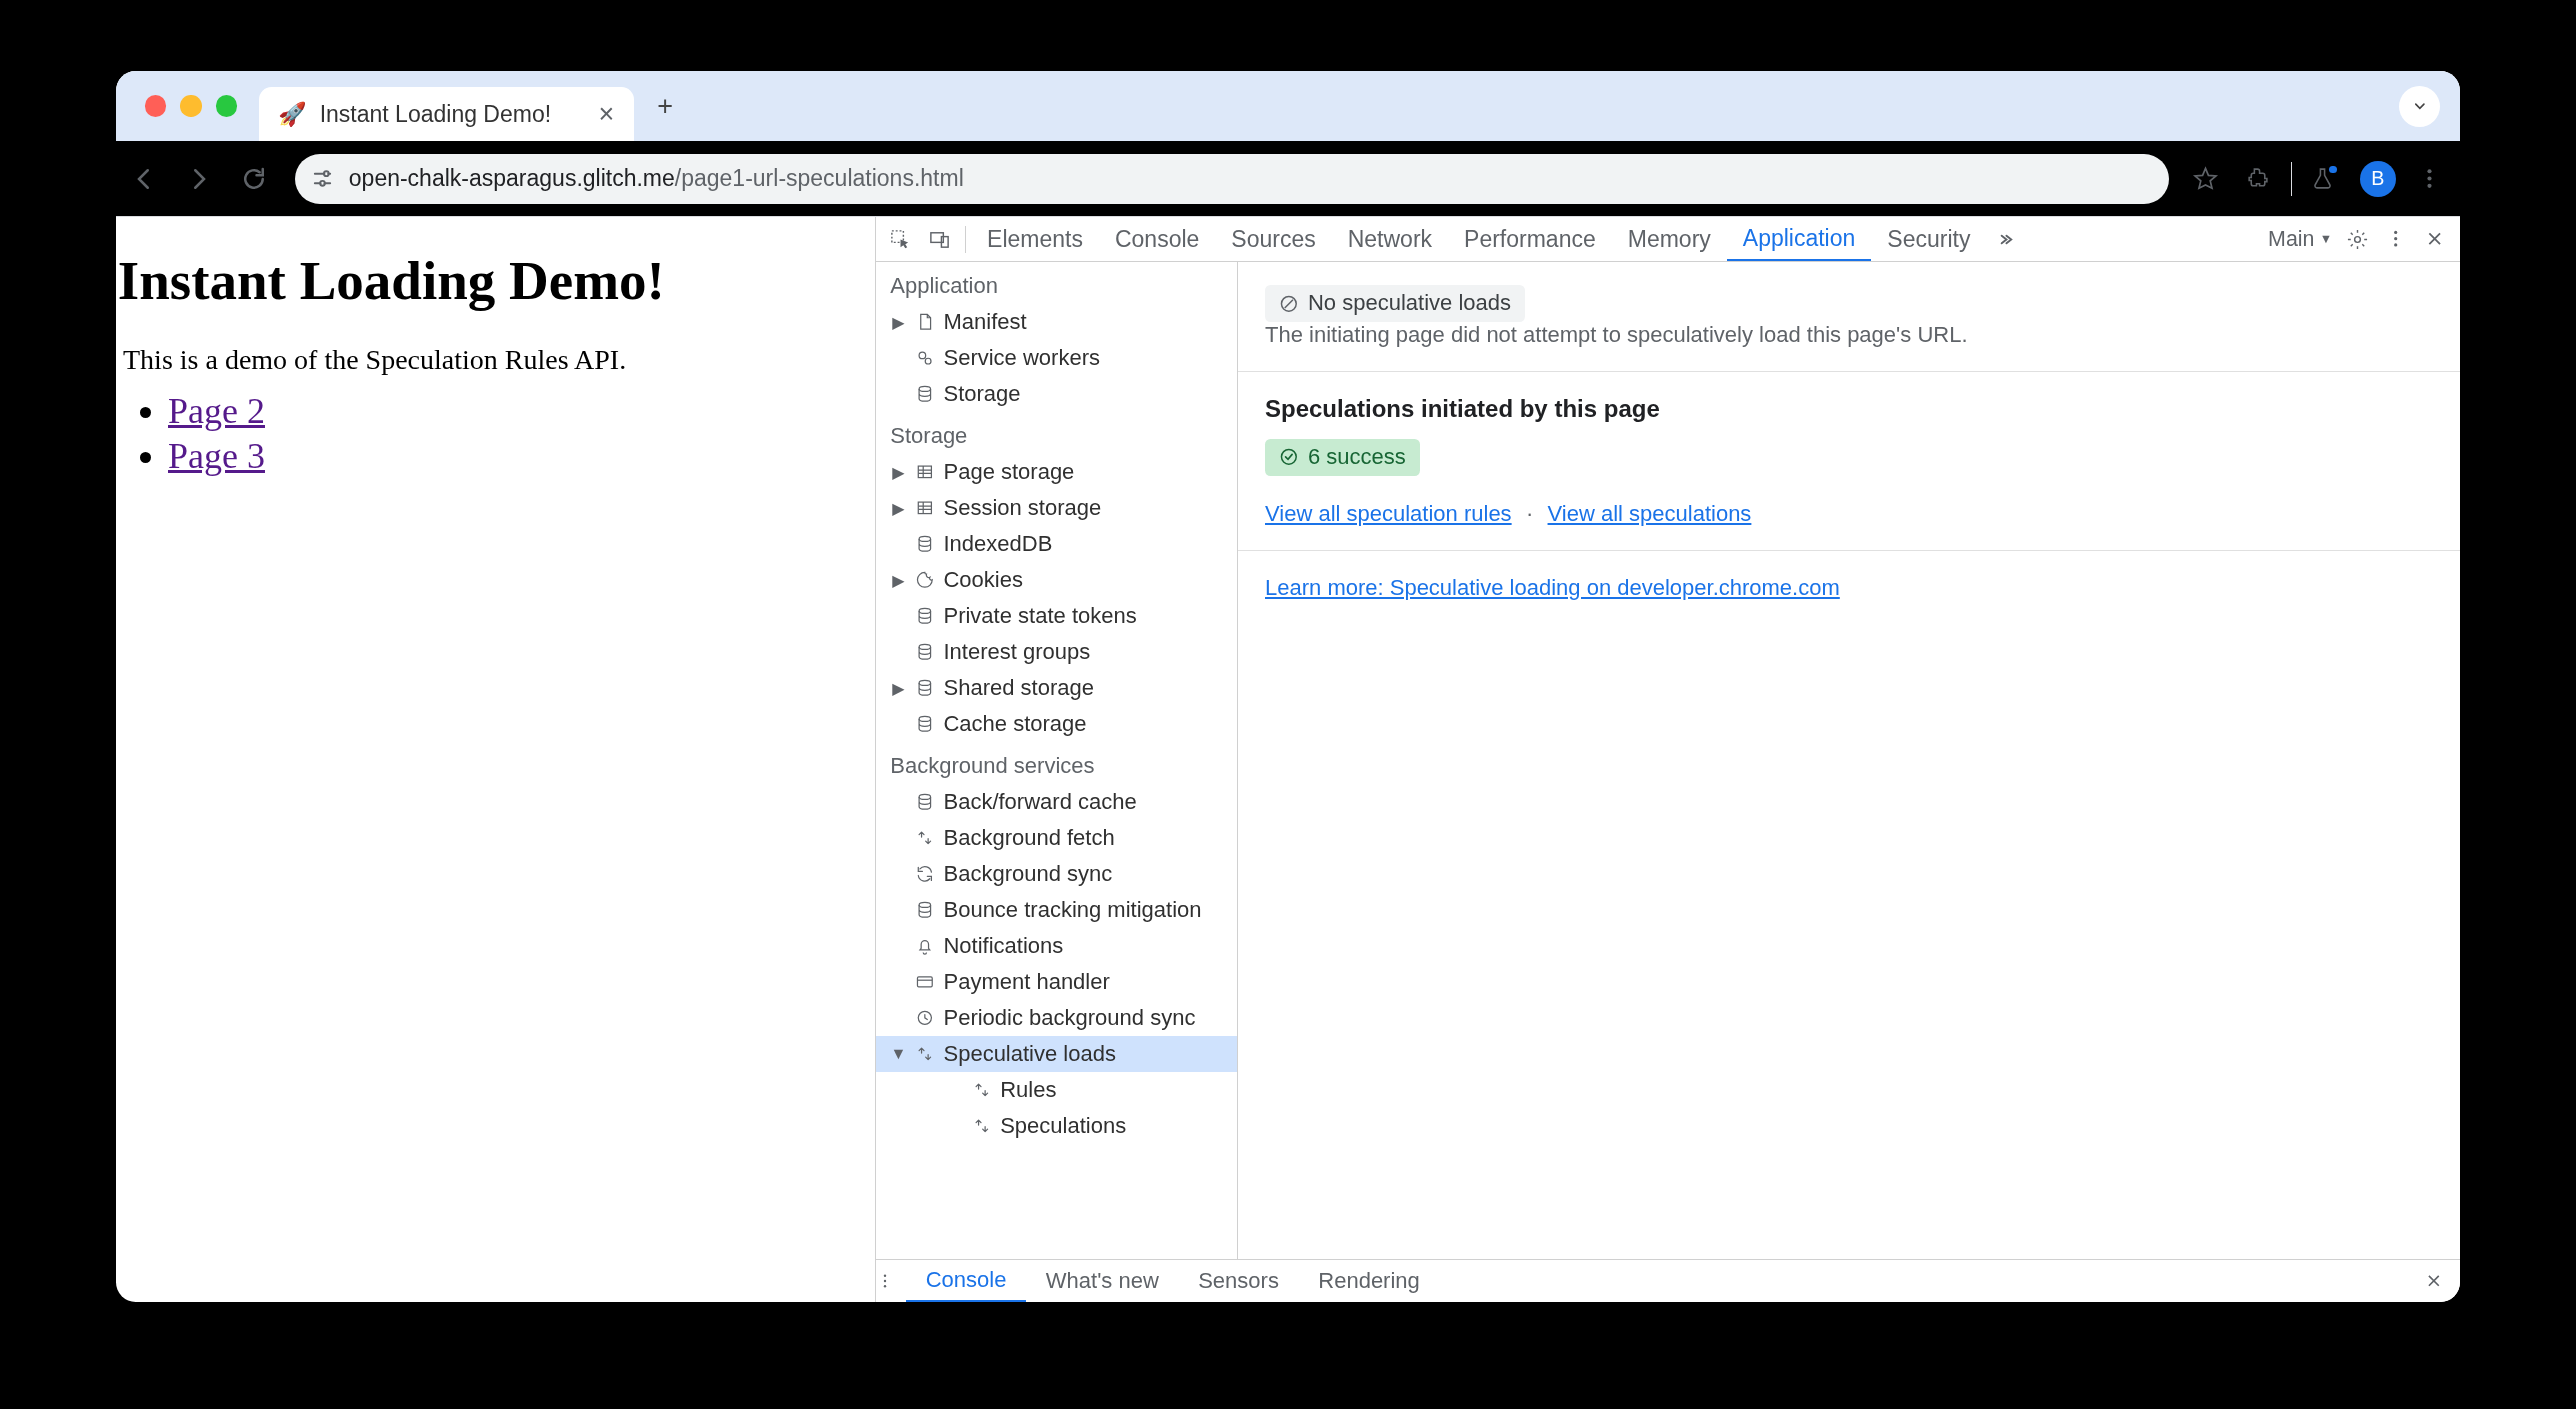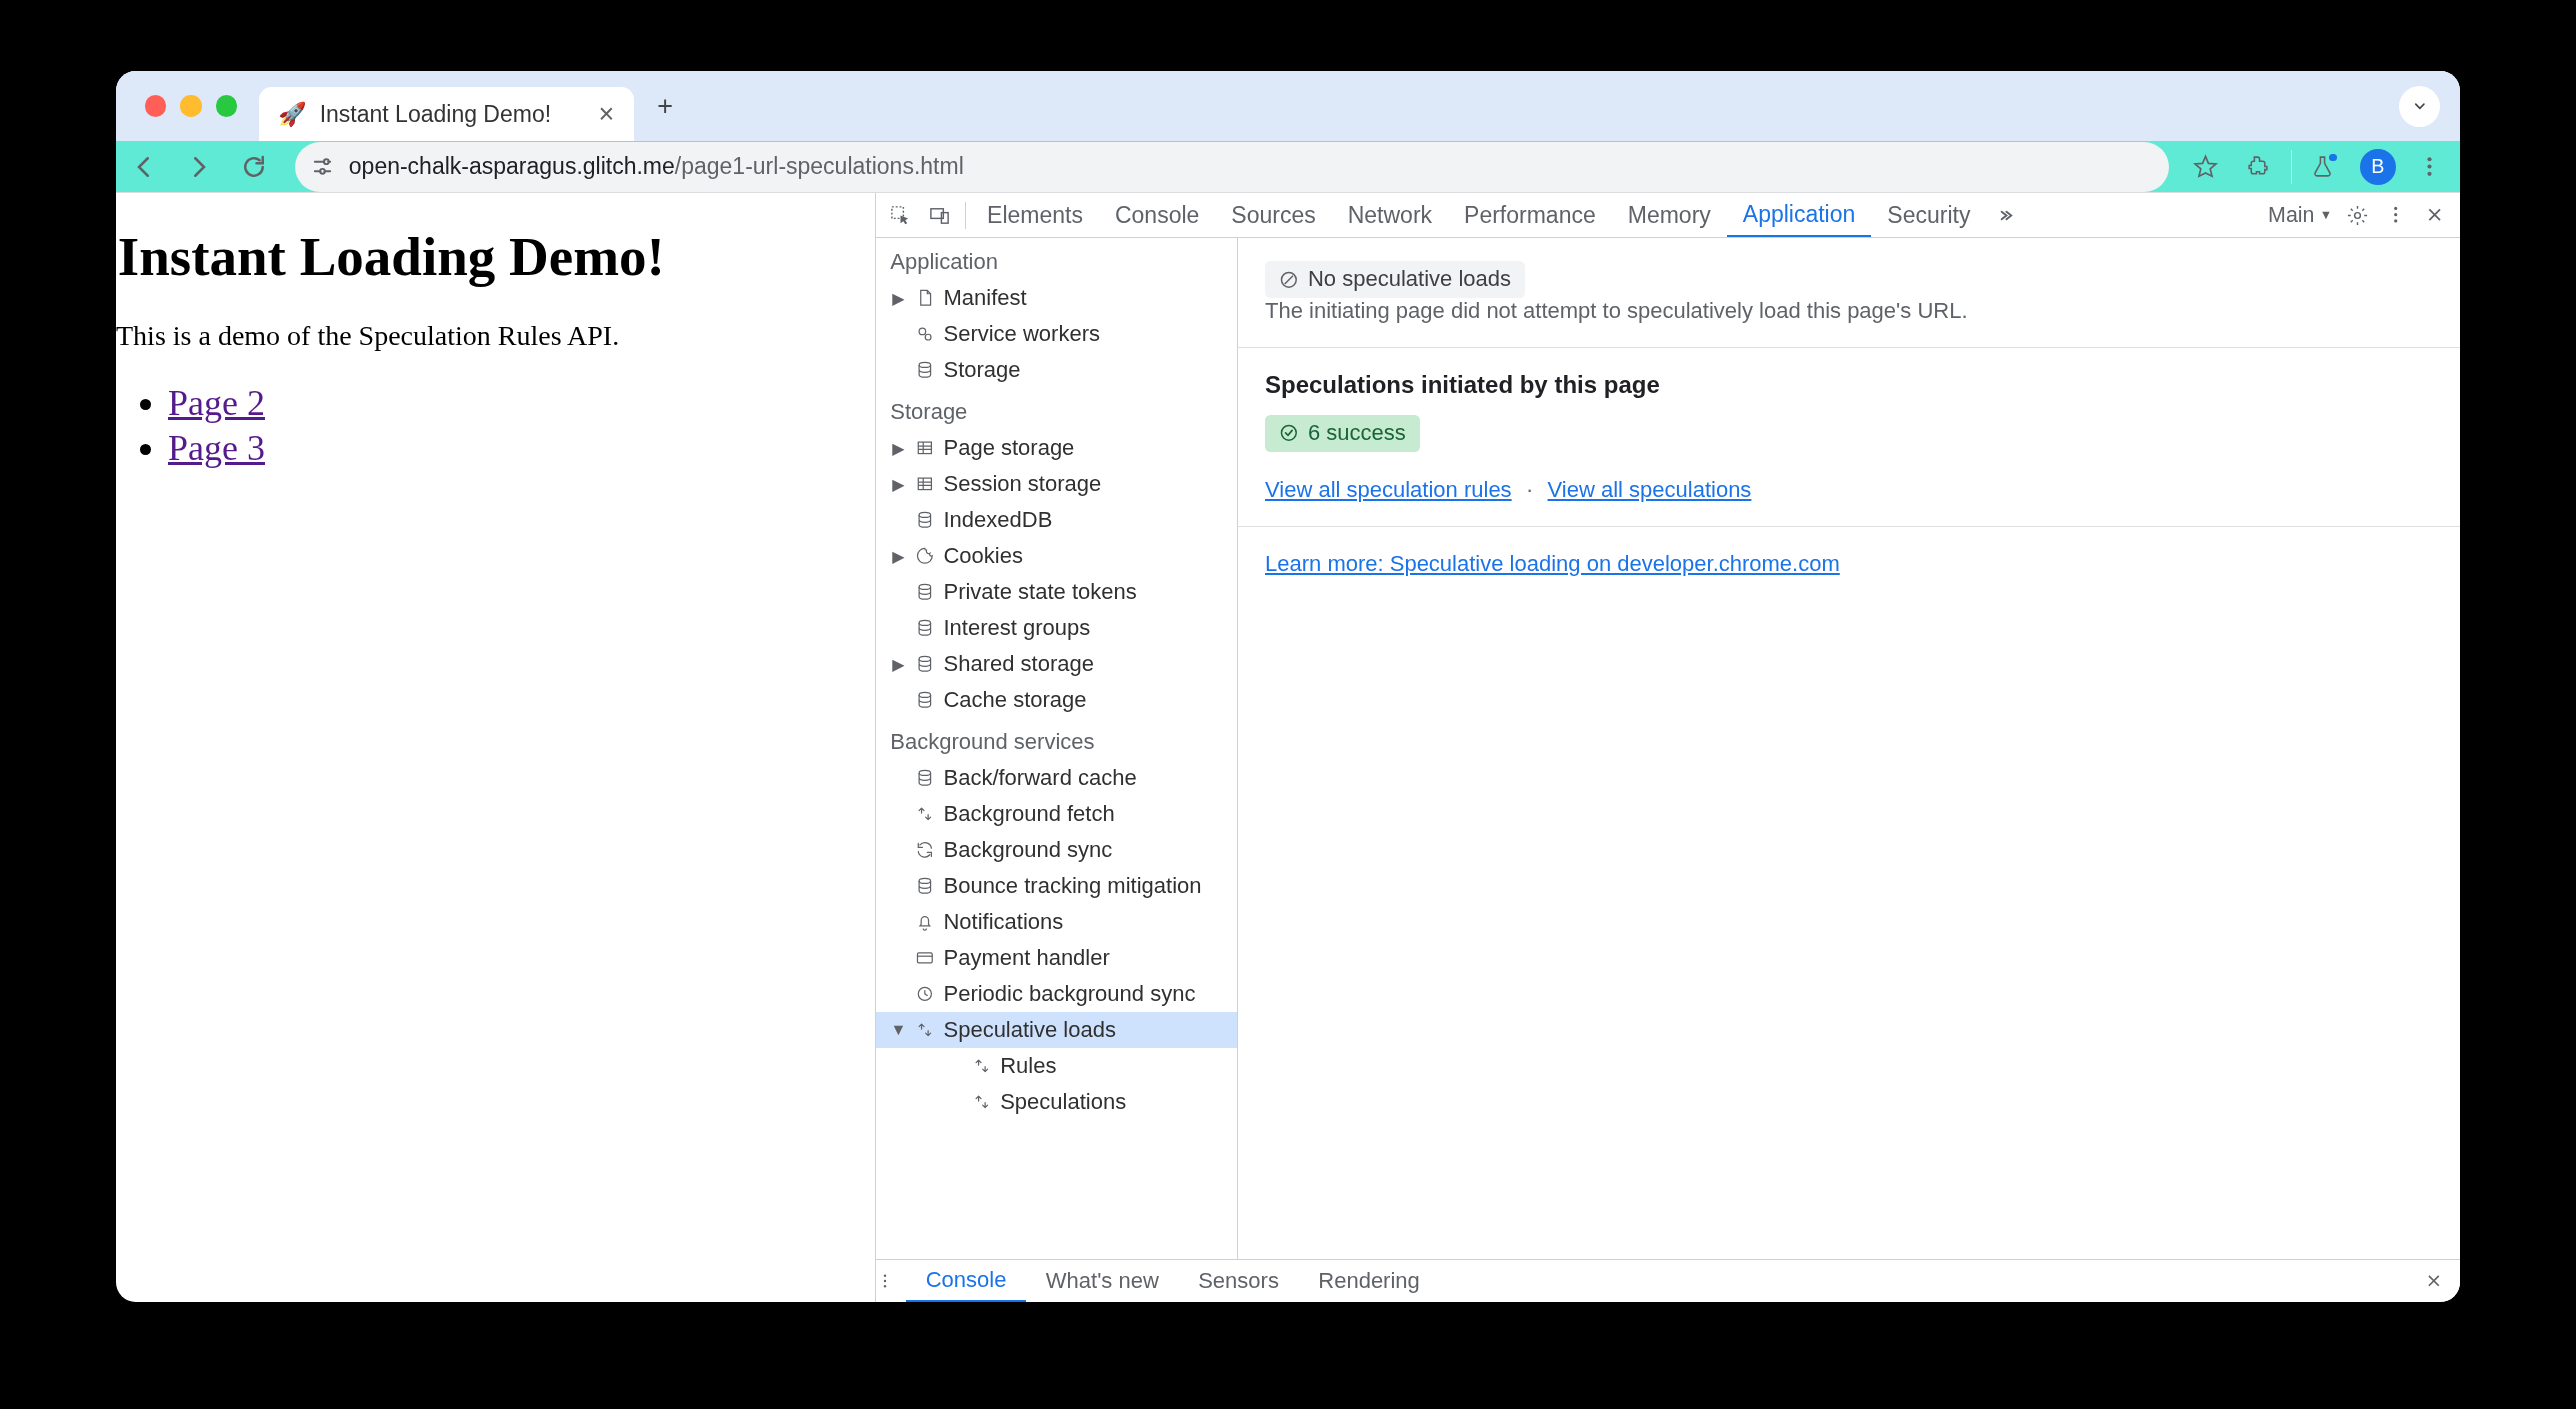--- a/index.html
+++ b/index.html
@@ -62,22 +62,22 @@
   gap: 12.5px;
   font-size: 23px;
   color: #333;
 }
 .tab .favicon { font-size: 23px; }
 .tab .close { margin-left: auto; cursor: pointer; font-size: 27px; color: #5f6368; }
 .newtab { width: 34px; height: 34px; display:flex; align-items:center; justify-content:center; margin-left: 14.3px; font-size: 27px; color: #444; cursor:pointer;}
 .chev-btn { position:absolute; right: 19.7px; background:#fff; width: 41px; height:41px; border-radius:50%; display:flex; align-items:center; justify-content:center; font-size:21.4px; color:#444; cursor:pointer;}
 
 .toolbar {
-  height: 52px;
-  background: #5eead4;
+  height: 76px;
+  background: #000000;
   display: flex;
   align-items: center;
   padding: 0 5px;
   gap: 9px;
   border-bottom: 0.9px solid #dadce0;
 }
 .nav-btn { width:46px; height:46px; display:flex; align-items:center; justify-content:center; border-radius:50%; cursor:pointer;}
 .nav-btn svg { width:30px; height:30px; stroke:#5f6368; fill:none; stroke-width:2; }
 .omnibox {
   flex:1;
@@ -100,21 +100,21 @@
 .avatar { width:36px; height:36px; border-radius:50%; background:#1a73e8; color:#fff; display:flex; align-items:center; justify-content:center; font-size:19.7px; font-weight:500;}
 .sep { width:0.9px; height:34px; background:#dadce0; }
 
 .content { flex:1; display:flex; min-height:0; }
 .page {
   width: 759px;
   padding: 32px 0 0 0;
   overflow:auto;
 }
 .page h1 { font-family: "Times New Roman", serif; font-weight:bold; font-size:55px; margin:0 0 32px 0; padding-left: 1.8px;}
-.page p { font-family: "Times New Roman", serif; font-size:28px; margin-bottom: 29px; padding-left: 0;}
+.page p { font-family: "Times New Roman", serif; font-size:28px; margin-bottom: 13px; padding-left: 7px;}
 .page ul { padding-left: 52px; }
 .page li { font-family:"Times New Roman", serif; font-size:36px; color:#000; list-style: disc; line-height: 1.25; }
 .page li a { color:#551a8b; text-decoration: underline; }
 
 .devtools { flex:1; display:flex; flex-direction:column; border-left:0.9px solid #d0d0d0; min-width:0; }
 .dt-tabs { height:45px; display:flex; align-items:center; border-bottom:0.9px solid #d0d0d0; background:#fff; font-size: 23px; color:#5f6368; padding: 0 5.4px; }
 .dt-tabs .dt-ico { width:39px; display:flex; align-items:center; justify-content:center;}
 .dt-tabs .dt-tab { padding: 0 16px; height:100%; display:flex; align-items:center; cursor:pointer;}
 .dt-tabs .dt-tab.active { color:#1a73e8; border-bottom:2.7px solid #1a73e8; padding-bottom: 0; margin-bottom:-0.9px;}
 .dt-tabs .spacer { flex:1; }

